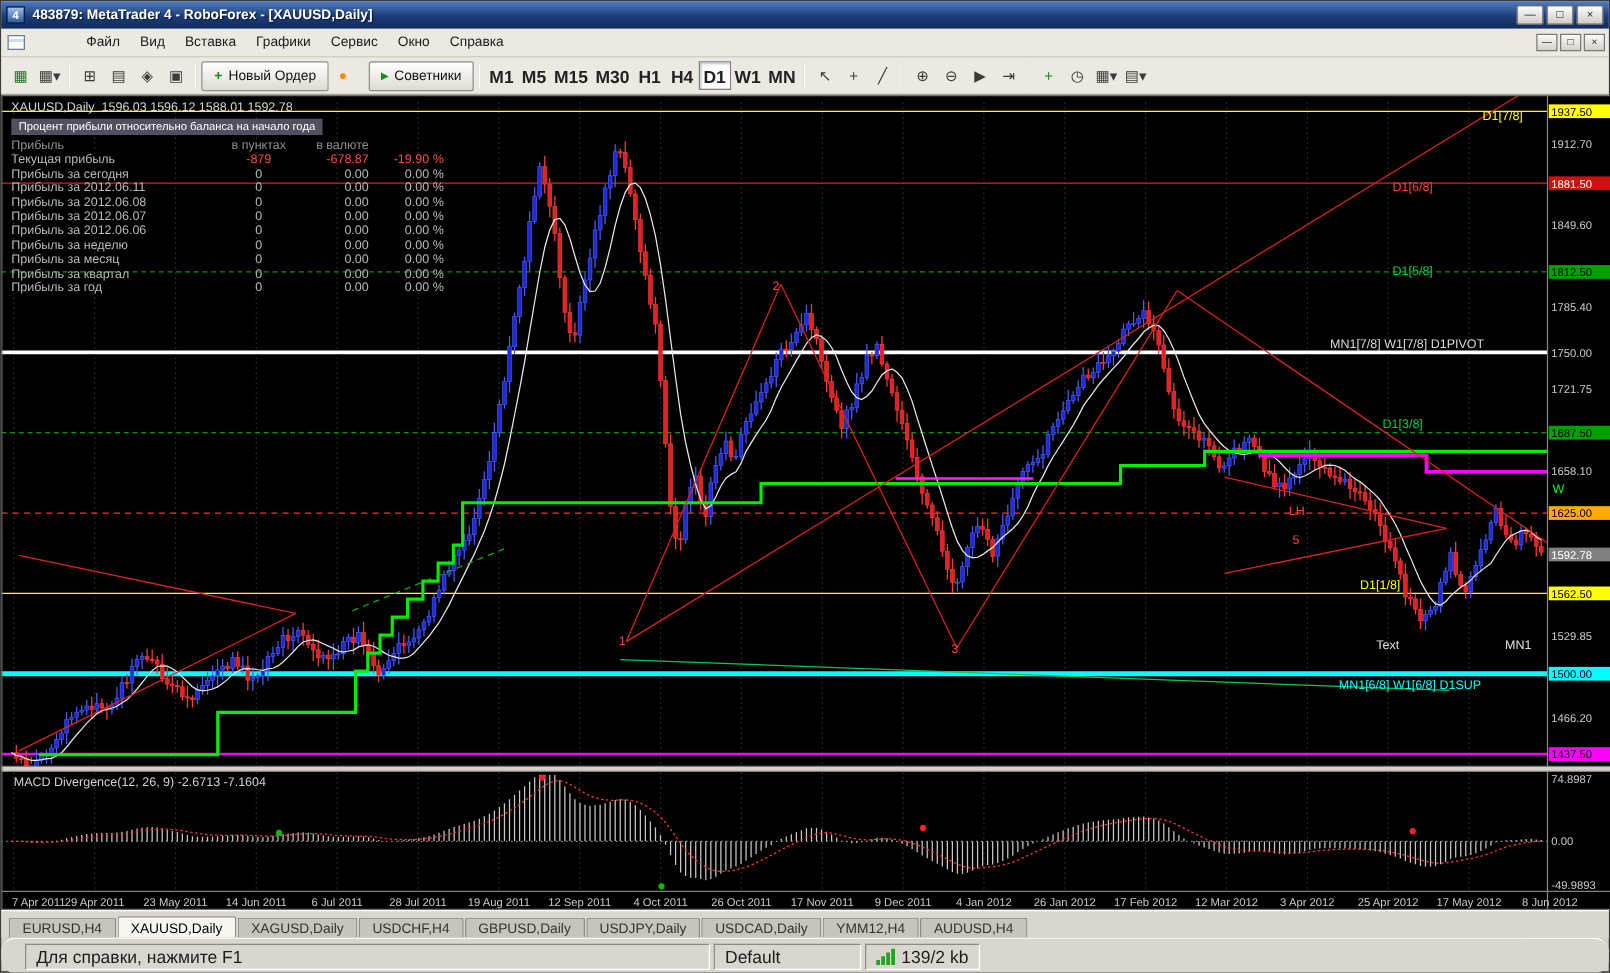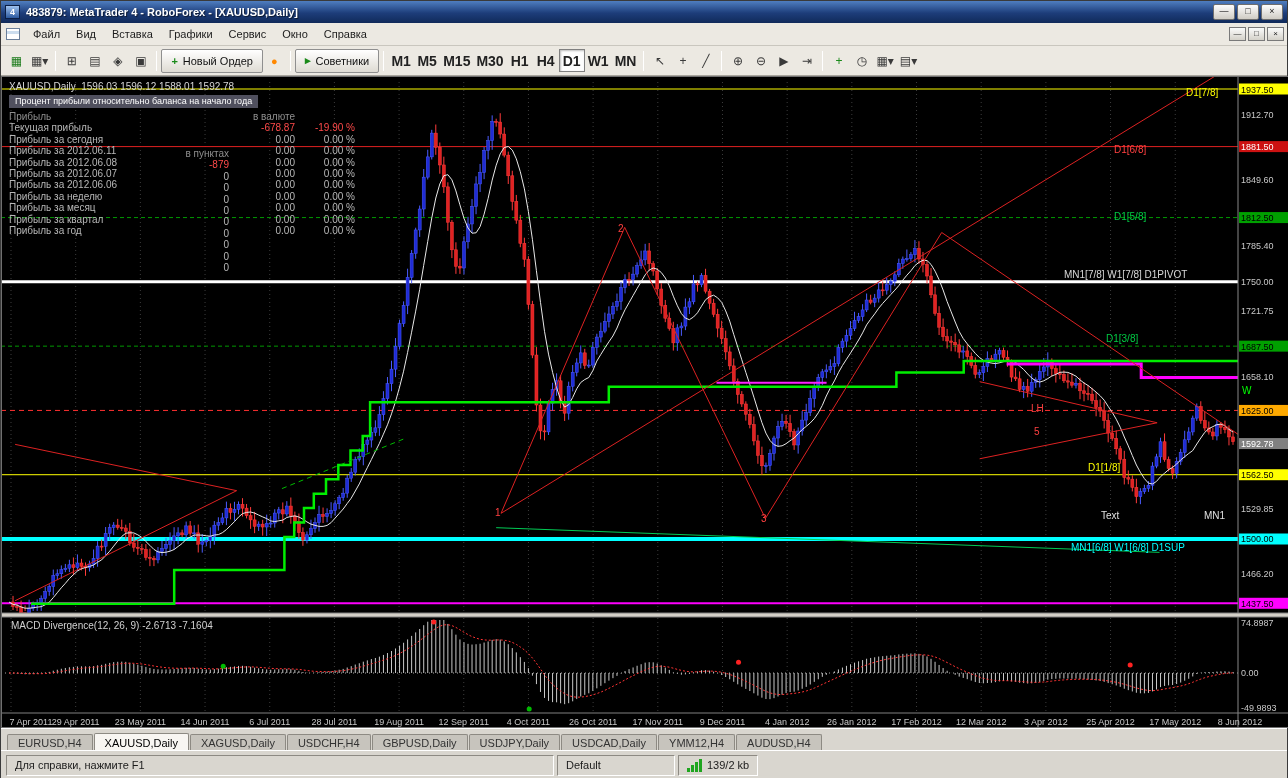--- a/index.html
+++ b/index.html
@@ -43,36 +43,36 @@
 
   
   .chart-area { position:relative; width:1288px; height:652px; background:#000; flex:0 0 652px; }
   .overlay { position:absolute; inset:0; pointer-events:none; }
   .symbol-line { position:absolute; left:8px; top:5px; color:#d6d6d6; font-size:10px; white-space:pre; }
   .subtitle { position:absolute; left:8px; top:19px; background:#50505e; color:#fff; font-size:9px;
               padding:1px 6px 2px; white-space:nowrap; }
   .ptable { position:absolute; left:8px; top:35px; font-size:10px; color:#b8b8b8; }
   .prow { display:flex; height:11.4px; line-height:11.4px; white-space:nowrap; }
   .prow .c0 { width:176px; }
-  .prow .c1 { width:44px; text-align:right;margin-top:37px; }
+  .prow .c1 { width:44px; text-align:center; }
   .prow .c2 { width:66px; text-align:right; }
   .prow .c3 { width:60px; text-align:right; }
   .prow.head { color:#8f8f8f; }
   .prow.neg .c1, .prow.neg .c2, .prow.neg .c3 { color:#ff4a4a; }
 
   
   .tabsbar { height:22px; background:#d9d6cf; border-top:1px solid #fff; display:flex; align-items:flex-end;
              padding:2px 0 0 6px; gap:1px; flex:0 0 22px; }
   .tab { font-size:11px; padding:2px 10px 1px; background:#c7c4bd; border:1px solid #8d8a83; border-bottom:none;
          border-radius:2px 2px 0 0; color:#333; white-space:nowrap; }
   .tab.active { background:#f8f6f2; color:#000; padding-top:3px; }
 
   
   .statusbar { height:29px; background:#d9d6cf; border-top:1px solid #fff; display:flex; align-items:center;
-               padding:2px 5px; gap:3px; font-size:11px; flex:0 0 29px; }
+               padding:2px 19px; gap:3px; font-size:14px; flex:0 0 29px;border-radius:12px; }
   .spanel { border:1px solid; border-color:#8d8a83 #ffffff #ffffff #8d8a83; height:21px; line-height:19px;
             padding:0 8px; color:#1c1c1c; white-space:nowrap; overflow:hidden; }
   .spanel.help { width:548px; }
   .spanel.profile { width:118px; }
   .spanel.ohlc { width:418px; }
   .spanel.net { display:flex; align-items:center; gap:5px; }
   .bars { display:inline-flex; align-items:flex-end; gap:1px; height:13px; }
   .bars i { display:inline-block; width:3px; background:#1fa51f; }
   .bars i:nth-child(1){height:4px;} .bars i:nth-child(2){height:7px;}
   .bars i:nth-child(3){height:10px;} .bars i:nth-child(4){height:13px;}
@@ -87,21 +87,21 @@
     <div class="title-text">483879: MetaTrader 4 - RoboForex - [XAUUSD,Daily]</div>
     <div class="winbtns" id="winbtns">
         <div class="winbtn">—</div>
         <div class="winbtn">□</div>
         <div class="winbtn">×</div>
       </div>
   </div>
 
   <div class="menubar">
     <div class="child-icon"></div>
-    <span id="menu-items" style="display:flex;">
+    <span id="menu-items" style="display:flex;margin-left:36px;">
         <div class="menu-item">Файл</div>
         <div class="menu-item">Вид</div>
         <div class="menu-item">Вставка</div>
         <div class="menu-item">Графики</div>
         <div class="menu-item">Сервис</div>
         <div class="menu-item">Окно</div>
         <div class="menu-item">Справка</div>
       </span>
     <span class="menu-spacer"></span>
     <span id="childbtns" style="display:flex;">

